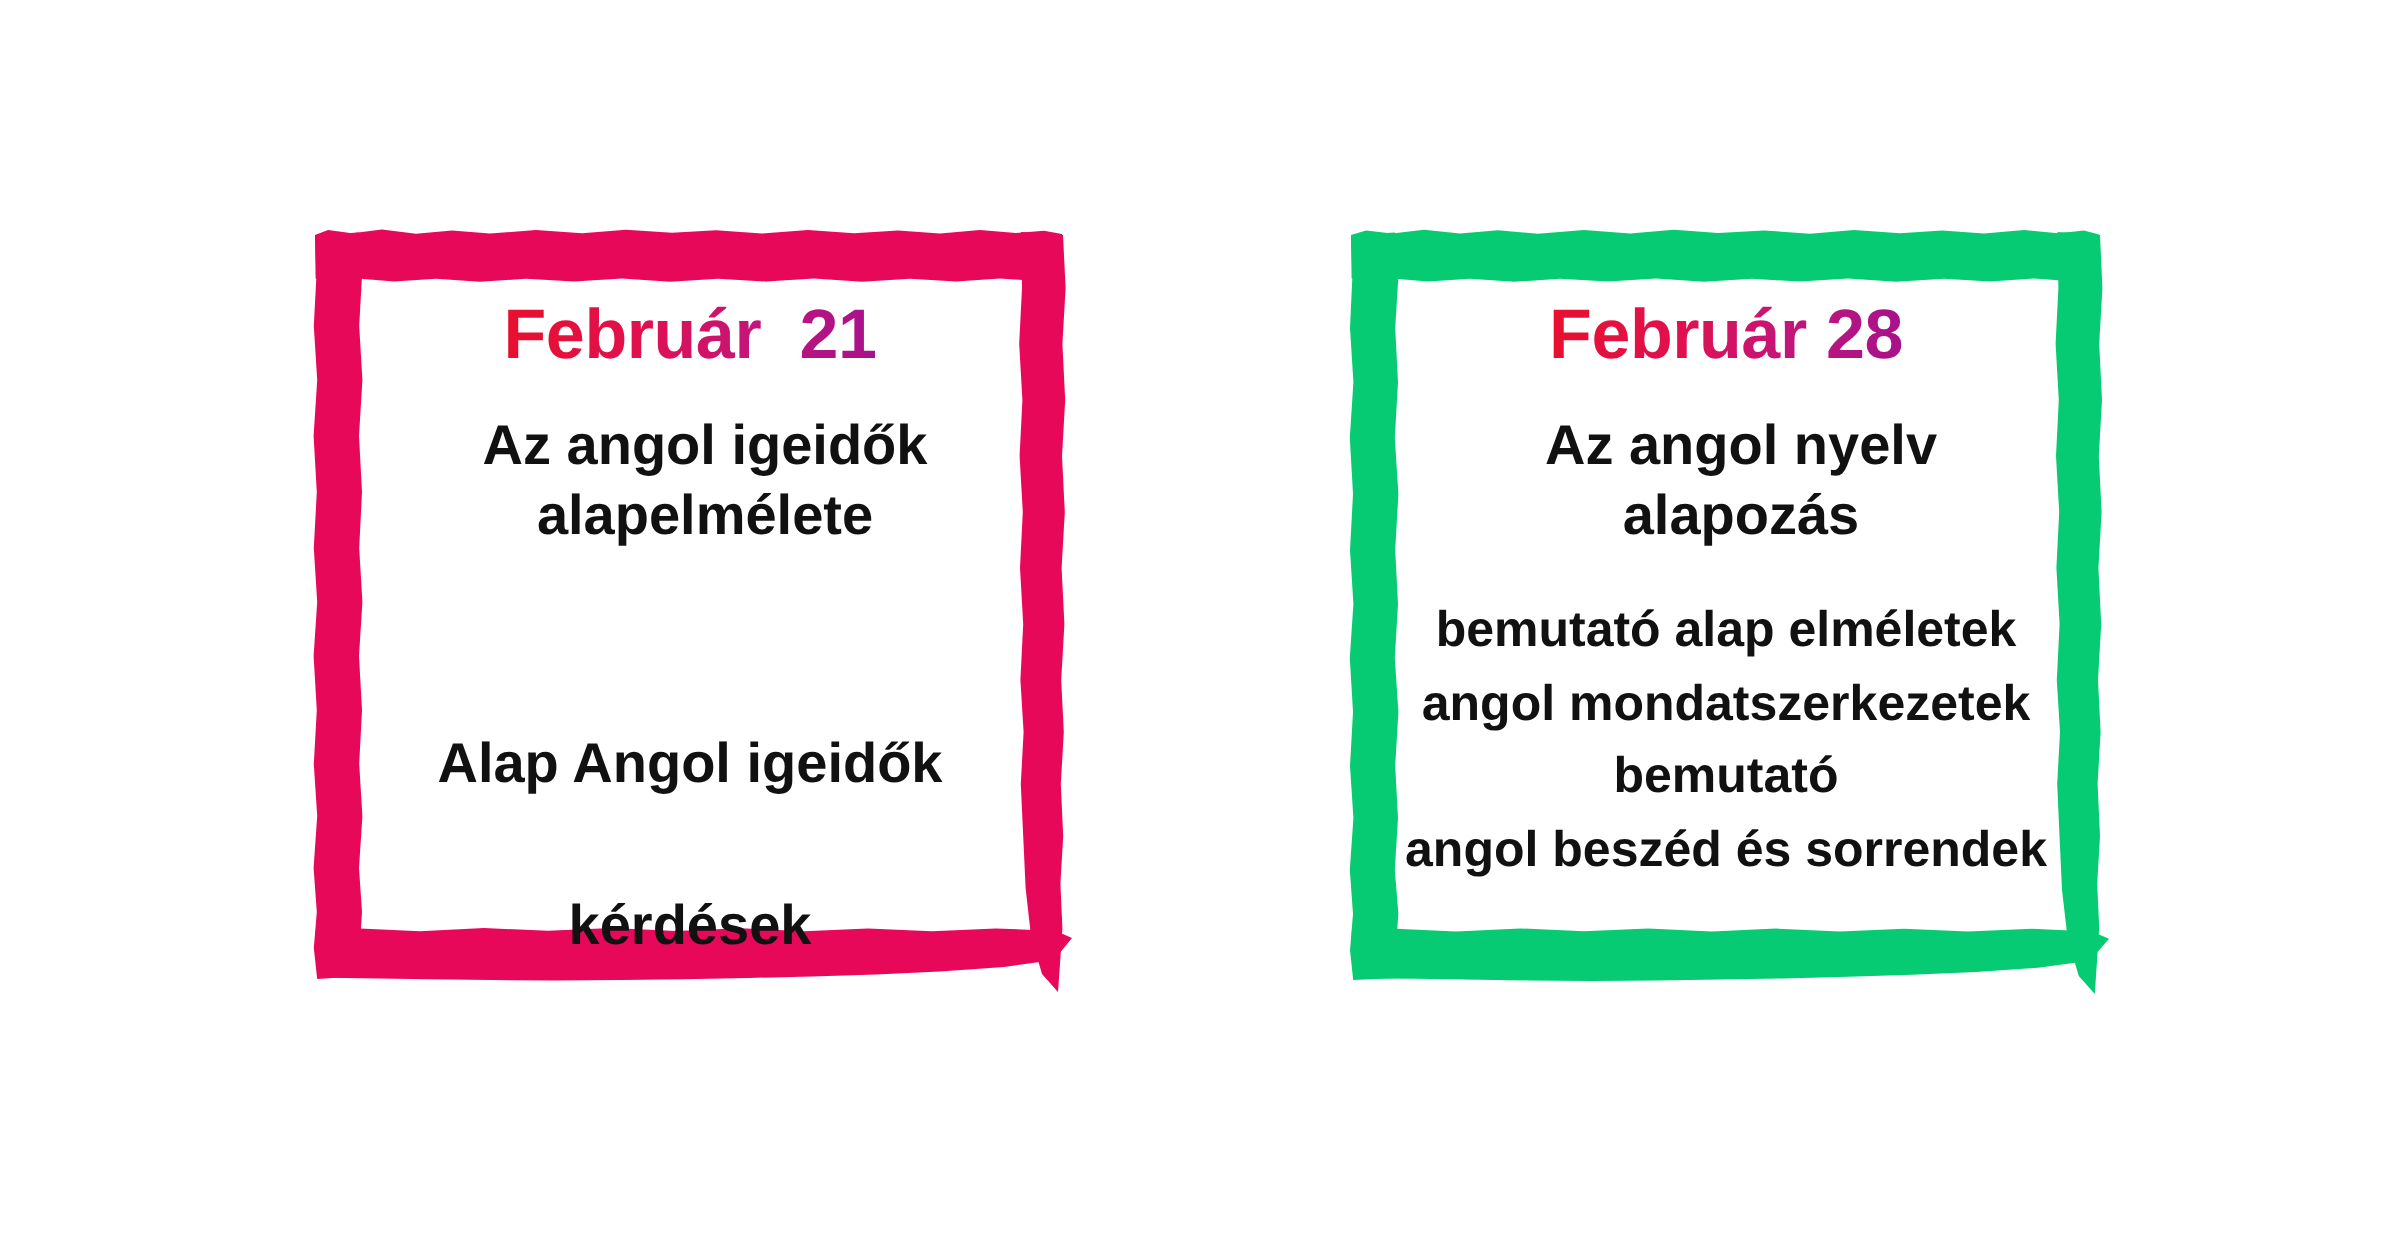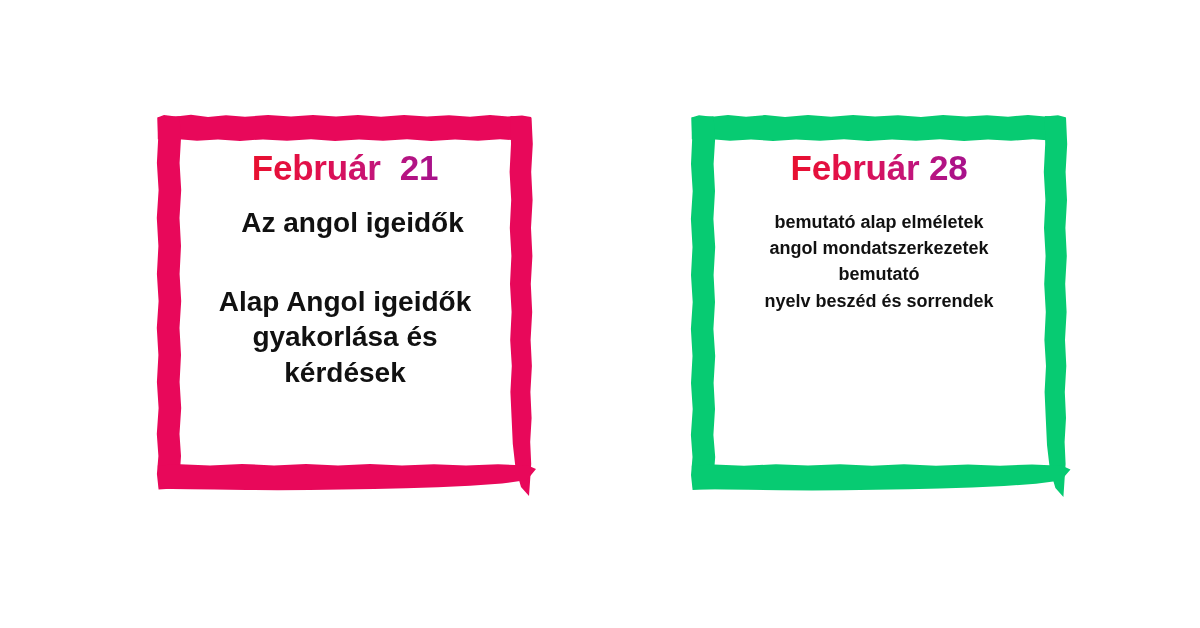--- a/index.html
+++ b/index.html
@@ -20,21 +20,21 @@
     background: #ffffff;
   }
 
   .card {
     position: absolute;
     top: 108px;
     width: 390px;
     height: 390px;
   }
   #card-0 { left: 150px; }
-  #card-1 { left: 684px; }
+  #card-1 { left: 668px; }
 
   .frame-svg {
     position: absolute;
     inset: 0;
     width: 100%;
     height: 100%;
     pointer-events: none;
   }
 
   .card-inner {
@@ -81,29 +81,30 @@
   
   #card-0 .card-body {
     margin-top: 44px;
   }
   #card-0 .card-body .body-line {
     font-weight: bold;
     font-size: 28px;
     line-height: 1.26;
     color: #111111;
     max-width: 300px;
+    margin-top: 45px;
   }
 
   
   #card-1 .card-body {
     margin-top: 22px;
   }
   #card-1 .card-body .body-line {
     font-weight: bold;
-    font-size: 18px;
+    font-size: 25px;
     line-height: 1.46;
     color: #111111;
     white-space: nowrap;
   }
 </style>
 </head>
 <body>
 
 <div class="stage">
 
@@ -137,25 +138,25 @@
                  L256,380.2 L224,381.0 L192,381.6 L160,382.0 L128,382.3 L96,382.0
                  L64,381.6 L40,381.2 L22,381.0 L9.0,380.6 Z"></path>
       </g>
     </svg>
 
     <div class="card-inner">
       <div class="card-date">Február  21</div>
 
       <div class="card-heading">
         <div class="heading-line">Az angol igeidők</div>
+        <div class="heading-line">alapelmélete</div>
       </div>
 
       <ul class="card-body">
         <li class="body-line">Alap Angol igeidők</li>
-        <li class="body-line">gyakorlása és</li>
         <li class="body-line">kérdések</li>
       </ul>
     </div>
   </div>
 
   <div class="card" id="card-1">
     <svg class="frame-svg" viewBox="0 0 390 390" preserveAspectRatio="none">
       <g fill="#07cb72">
 
         <path d="M7.5,9.5 L15,7.2 L28,8.8 L44,6.9 L62,8.7 L81,7.1 L101,8.9 L124,7.0
@@ -182,23 +183,27 @@
                  L188,357.7 L220,356.3 L252,357.8 L284,356.4 L316,357.8 L348,356.4
                  L378,357.7 L386.5,361.4 L377,372.4 L352,375.8 L320,378.0 L288,379.4
                  L256,380.4 L224,381.2 L192,381.8 L160,382.2 L128,382.5 L96,382.2
                  L64,381.8 L40,381.4 L22,381.2 L9.0,380.8 Z"></path>
       </g>
     </svg>
 
     <div class="card-inner">
       <div class="card-date">Február 28</div>
 
+      <div class="card-heading">
+        <div class="heading-line">Az angol nyelv</div>
+        <div class="heading-line">alapozás</div>
+      </div>
 
       <ul class="card-body">
         <li class="body-line">bemutató alap elméletek</li>
         <li class="body-line">angol mondatszerkezetek</li>
         <li class="body-line">bemutató</li>
-        <li class="body-line">nyelv beszéd és sorrendek</li>
+        <li class="body-line">angol beszéd és sorrendek</li>
       </ul>
     </div>
   </div>
 
 </div>
 
 </body></html>

